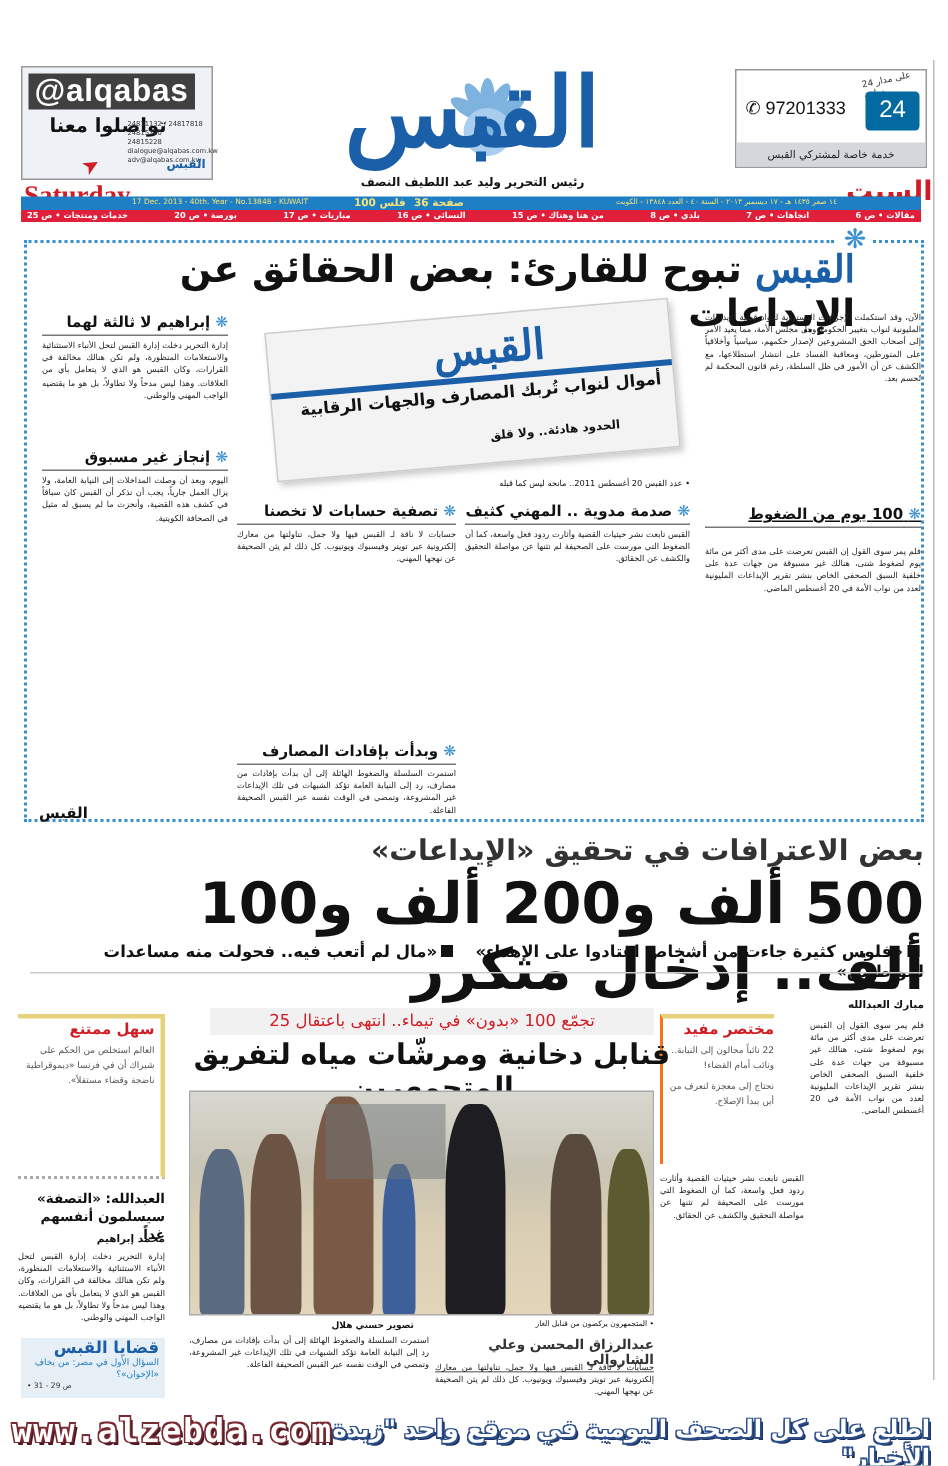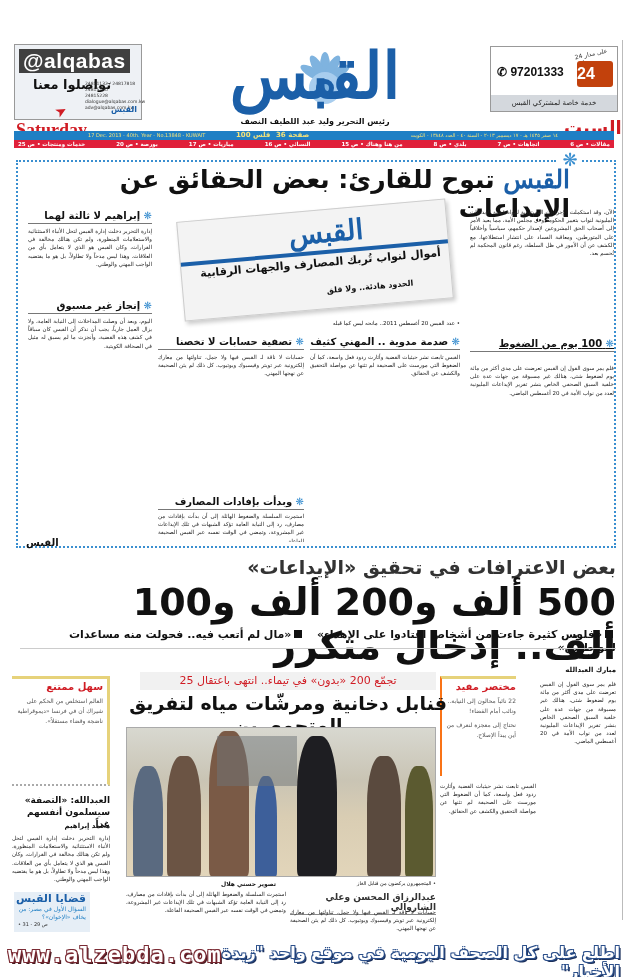--- a/index.html
+++ b/index.html
@@ -18,22 +18,22 @@
   .ad-left .script { position: absolute; left: 18px; top: 32px; font-size: 13px; font-weight: bold; color: #111; }
   .ad-left .arrow { position: absolute; left: 40px; top: 58px; color: #d01c24; font-size: 14px; transform: rotate(-30deg); }
   .ad-left .mini-logo { position: absolute; left: 96px; top: 60px; font-size: 8px; color: #1b5fa8; font-weight: bold; }
 
   .logo { left: 165px; top: 30px; width: 300px; height: 100px; }
   .logo-text { position: absolute; left: 0; top: 0; width: 300px; text-align: center; font-family: "DejaVu Serif", serif; font-weight: bold; font-size: 64px; color: #1b5fa8; line-height: 92px; letter-spacing: 4px; }
   .logo-emblem { position: absolute; left: 130px; top: 6px; width: 60px; height: 80px; }
   .editor { left: 200px; top: 117px; width: 230px; font-size: 8px; font-weight: bold; text-align: center; }
 
   .ad-right { left: 490px; top: 46px; width: 128px; height: 66px; border: 1px solid #999; background: #fff; }
-  .ad-right .phone { position: absolute; left: 6px; top: 18px; font-family: "Liberation Sans", sans-serif; font-size: 12px; font-weight: bold; color: #111; }
-  .ad-right .badge { position: absolute; left: 86px; top: 14px; width: 36px; height: 26px; background: #c2410c; color: #fff; font-weight: bold; font-size: 16px; line-height: 26px; border-radius: 3px; font-family: "Liberation Sans", sans-serif; }
+  .ad-right .phone { position: absolute; left: 6px; top: 18px; font-family: "Liberation Sans", sans-serif; font-size: 12px; font-weight: normal; color: #111; }
+  .ad-right .badge { position: absolute; left: 86px; top: 14px; width: 36px; height: 26px; background: #0369a1; color: #fff; font-weight: normal; font-size: 16px; text-align: center; line-height: 26px; border-radius: 3px; font-family: "Liberation Sans", sans-serif; }
   .ad-right .tagline { position: absolute; left: 84px; top: 2px; font-size: 6px; color: #333; transform: rotate(-12deg); }
   .ad-right .service { position: absolute; left: 0; bottom: 0; width: 100%; height: 16px; background: #d4d8dd; font-size: 7px; text-align: center; line-height: 16px; color: #222; }
 
   .day-en { left: 16px; top: 120px; font-family: "Liberation Serif", serif; font-size: 18px; font-weight: bold; color: #d01c24; }
   .day-ar { left: 564px; top: 117px; font-size: 18px; font-weight: bold; color: #d01c24; }
 
   .blue-strip { left: 14px; top: 131px; width: 600px; height: 9px; background: #1f7fc4; }
   .blue-strip .en-date { position: absolute; left: 74px; top: 0; font-size: 5px; color: #f4e27a; line-height: 9px; }
   .blue-strip .pages { position: absolute; left: 262px; top: 0; font-size: 7px; font-weight: bold; color: #f4e27a; line-height: 9px; }
   .blue-strip .price { position: absolute; left: 222px; top: 0; font-size: 7px; font-weight: bold; color: #f4e27a; line-height: 9px; }
@@ -81,21 +81,21 @@
   .photo .fig { position: absolute; bottom: 0; border-radius: 40% 40% 5% 5%; }
   .photo-credit { left: 140px; top: 880px; width: 136px; font-size: 6px; font-weight: bold; direction: rtl; text-align: right; }
   .photo-cap { left: 300px; top: 880px; width: 136px; font-size: 5px; direction: rtl; text-align: right; }
   .byline2 { left: 290px; top: 892px; width: 146px; font-size: 9px; font-weight: bold; direction: rtl; text-align: right; color: #333; border-bottom: 1px solid #888; padding-bottom: 2px; }
 
   .box-l { left: 12px; top: 676px; width: 98px; height: 110px; border-top: 3px solid #e6d27a; border-right: 3px solid #e6d27a; border-bottom: 2px dotted #aaa; }
   .box-l .t { font-size: 10px; font-weight: bold; color: #d01c24; direction: rtl; text-align: right; margin: 2px 4px 0 0; }
   .box-l .b { font-size: 6px; color: #555; direction: rtl; text-align: right; line-height: 10px; margin: 4px 4px 0 0; }
   .op-head { left: 12px; top: 794px; width: 98px; font-size: 9px; font-weight: bold; direction: rtl; text-align: right; line-height: 12px; }
   .op-auth { left: 12px; top: 822px; width: 98px; font-size: 7px; font-weight: bold; direction: rtl; text-align: right; }
-  .qadaya { left: 14px; top: 892px; width: 76px; height: 40px; background: #e6eef6; }
+  .qadaya { left: 14px; top: 892px; width: 96px; height: 40px; background: #e6eef6; }
   .qadaya .t { font-size: 11px; font-weight: bold; color: #1b5fa8; direction: rtl; text-align: right; padding-right: 4px; }
   .qadaya .b { font-size: 6px; color: #1f7fc4; direction: rtl; text-align: right; padding-right: 4px; line-height: 8px; }
   .qadaya .p { font-size: 5px; color: #333; padding-left: 4px; }
 
   .footer-url { left: 8px; top: 942px; font-family: "DejaVu Sans Mono", monospace; font-size: 22px; font-weight: bold; color: #fff; letter-spacing: 1px; text-shadow: -1px -1px 0 #7a2a33, 1px -1px 0 #7a2a33, -1px 1px 0 #7a2a33, 1px 1px 0 #7a2a33, 2px 2px 0 #4a1a20; }
   .footer-msg { left: 210px; top: 943px; width: 410px; font-size: 16px; font-weight: bold; color: #fff; direction: rtl; text-align: right; text-shadow: -1px -1px 0 #2b4f8a, 1px -1px 0 #2b4f8a, -1px 1px 0 #2b4f8a, 1px 1px 0 #2b4f8a, 2px 2px 0 #1b2f5a; }
 </style>
 </head>
 <body>
 
@@ -207,21 +207,21 @@
 <div class="abs author-r">مبارك العبدالله</div>
 <div class="abs col" style="left:540px; top:680px; width:76px; height:250px;">فلم يمر سوى القول إن القبس تعرضت على مدى أكثر من مائة يوم لضغوط شتى، هنالك غير مسبوقة من جهات عدة على خلفية السبق الصحفي الخاص بنشر تقرير الإيداعات المليونية لعدد من نواب الأمة في 20 أغسطس الماضي.</div>
 
 <div class="abs box-r">
   <div class="t">مختصر مفيد</div>
   <div class="b">22 نائباً محالون إلى النيابة.. ونائب أمام القضاء!</div>
   <div class="b">نحتاج إلى معجزة لنعرف من أين يبدأ الإصلاح.</div>
 </div>
 <div class="abs col" style="left:440px; top:782px; width:96px; height:150px;">القبس تابعت نشر حيثيات القضية وأثارت ردود فعل واسعة، كما أن الضغوط التي مورست على الصحيفة لم تثنها عن مواصلة التحقيق والكشف عن الحقائق.</div>
 
-<div class="abs strap">تجمّع 200 «بدون» في تيماء.. انتهى باعتقال 25</div>
+<div class="abs strap">تجمّع 100 «بدون» في تيماء.. انتهى باعتقال 25</div>
 <div class="abs head2">قنابل دخانية ومرشّات مياه لتفريق المتجمهرين</div>
 <div class="abs photo">
   <div class="fig" style="left:6px; width:30px; height:110px; background:#5a6a80;"></div>
   <div class="fig" style="left:40px; width:34px; height:120px; background:#6b5444;"></div>
   <div class="fig" style="left:82px; width:40px; height:145px; background:#7a5a46;"></div>
   <div class="fig" style="left:128px; width:22px; height:100px; background:#3d5f9a;"></div>
   <div class="fig" style="left:170px; width:40px; height:140px; background:#1e1e22;"></div>
   <div class="fig" style="left:240px; width:34px; height:120px; background:#5a4a3e;"></div>
   <div class="fig" style="left:278px; width:28px; height:110px; background:#5b5a30;"></div>
   <div style="position:absolute; left:90px; top:8px; width:80px; height:50px; background:#6e7478; opacity:0.5;"></div>

